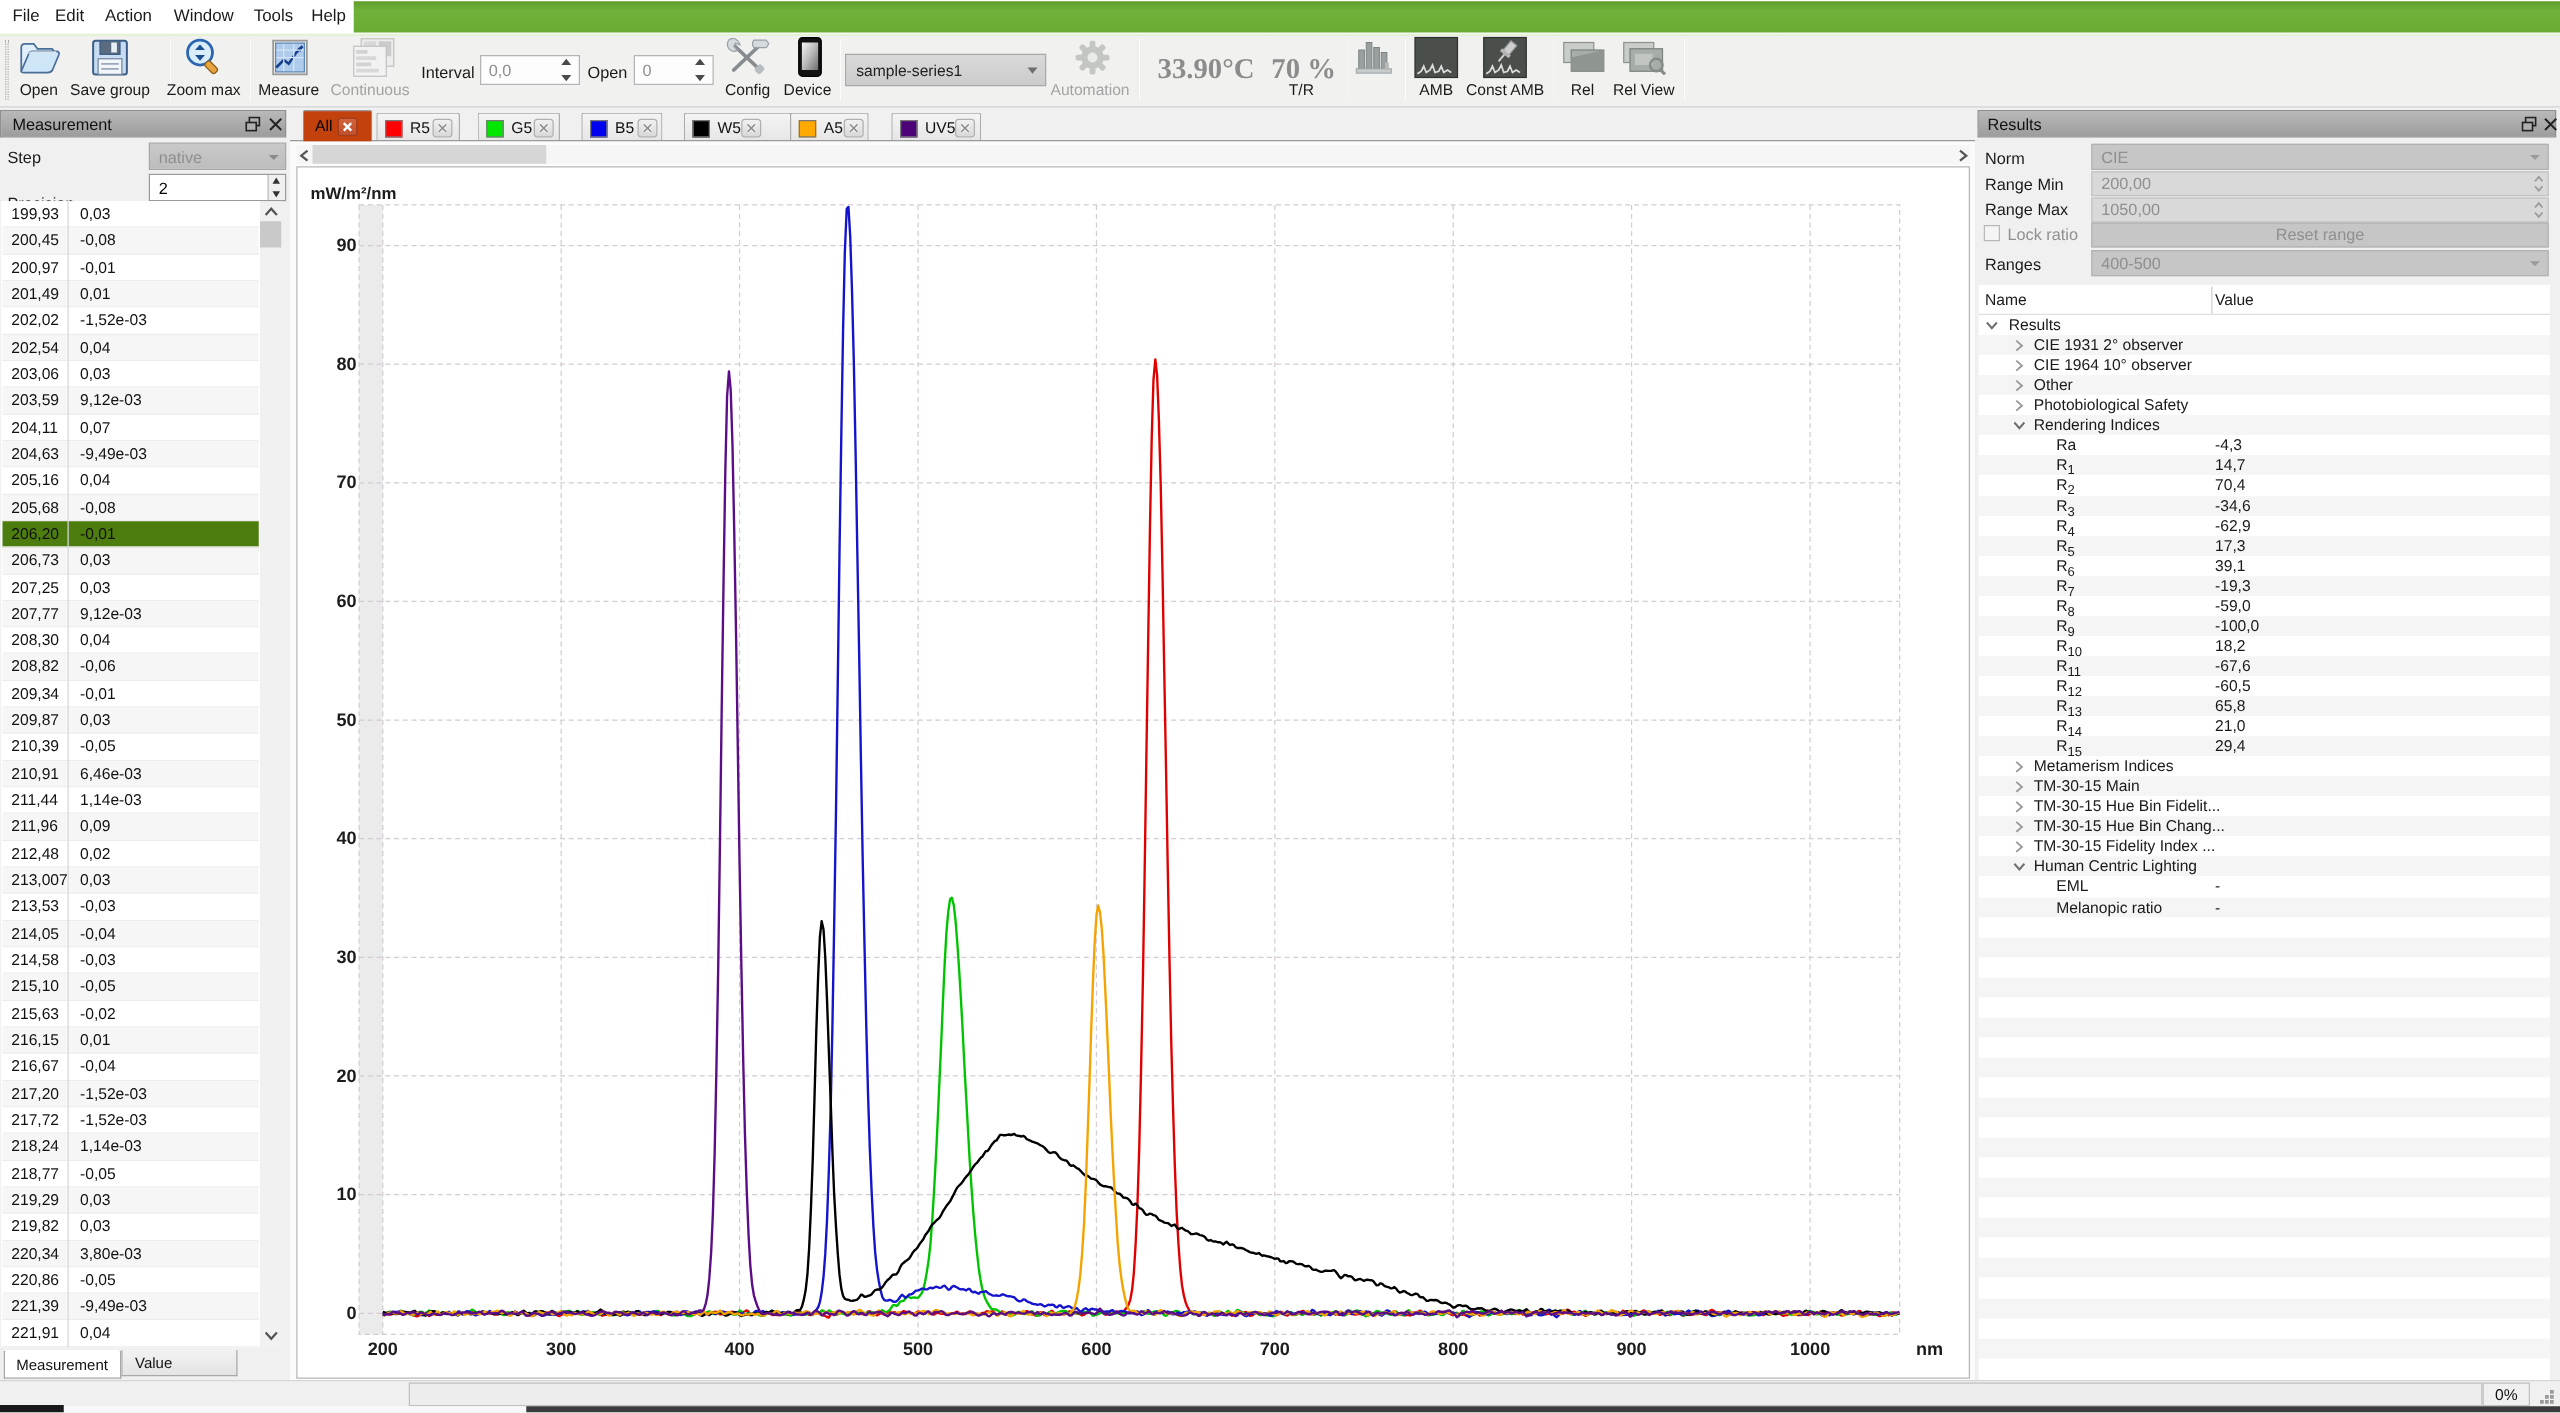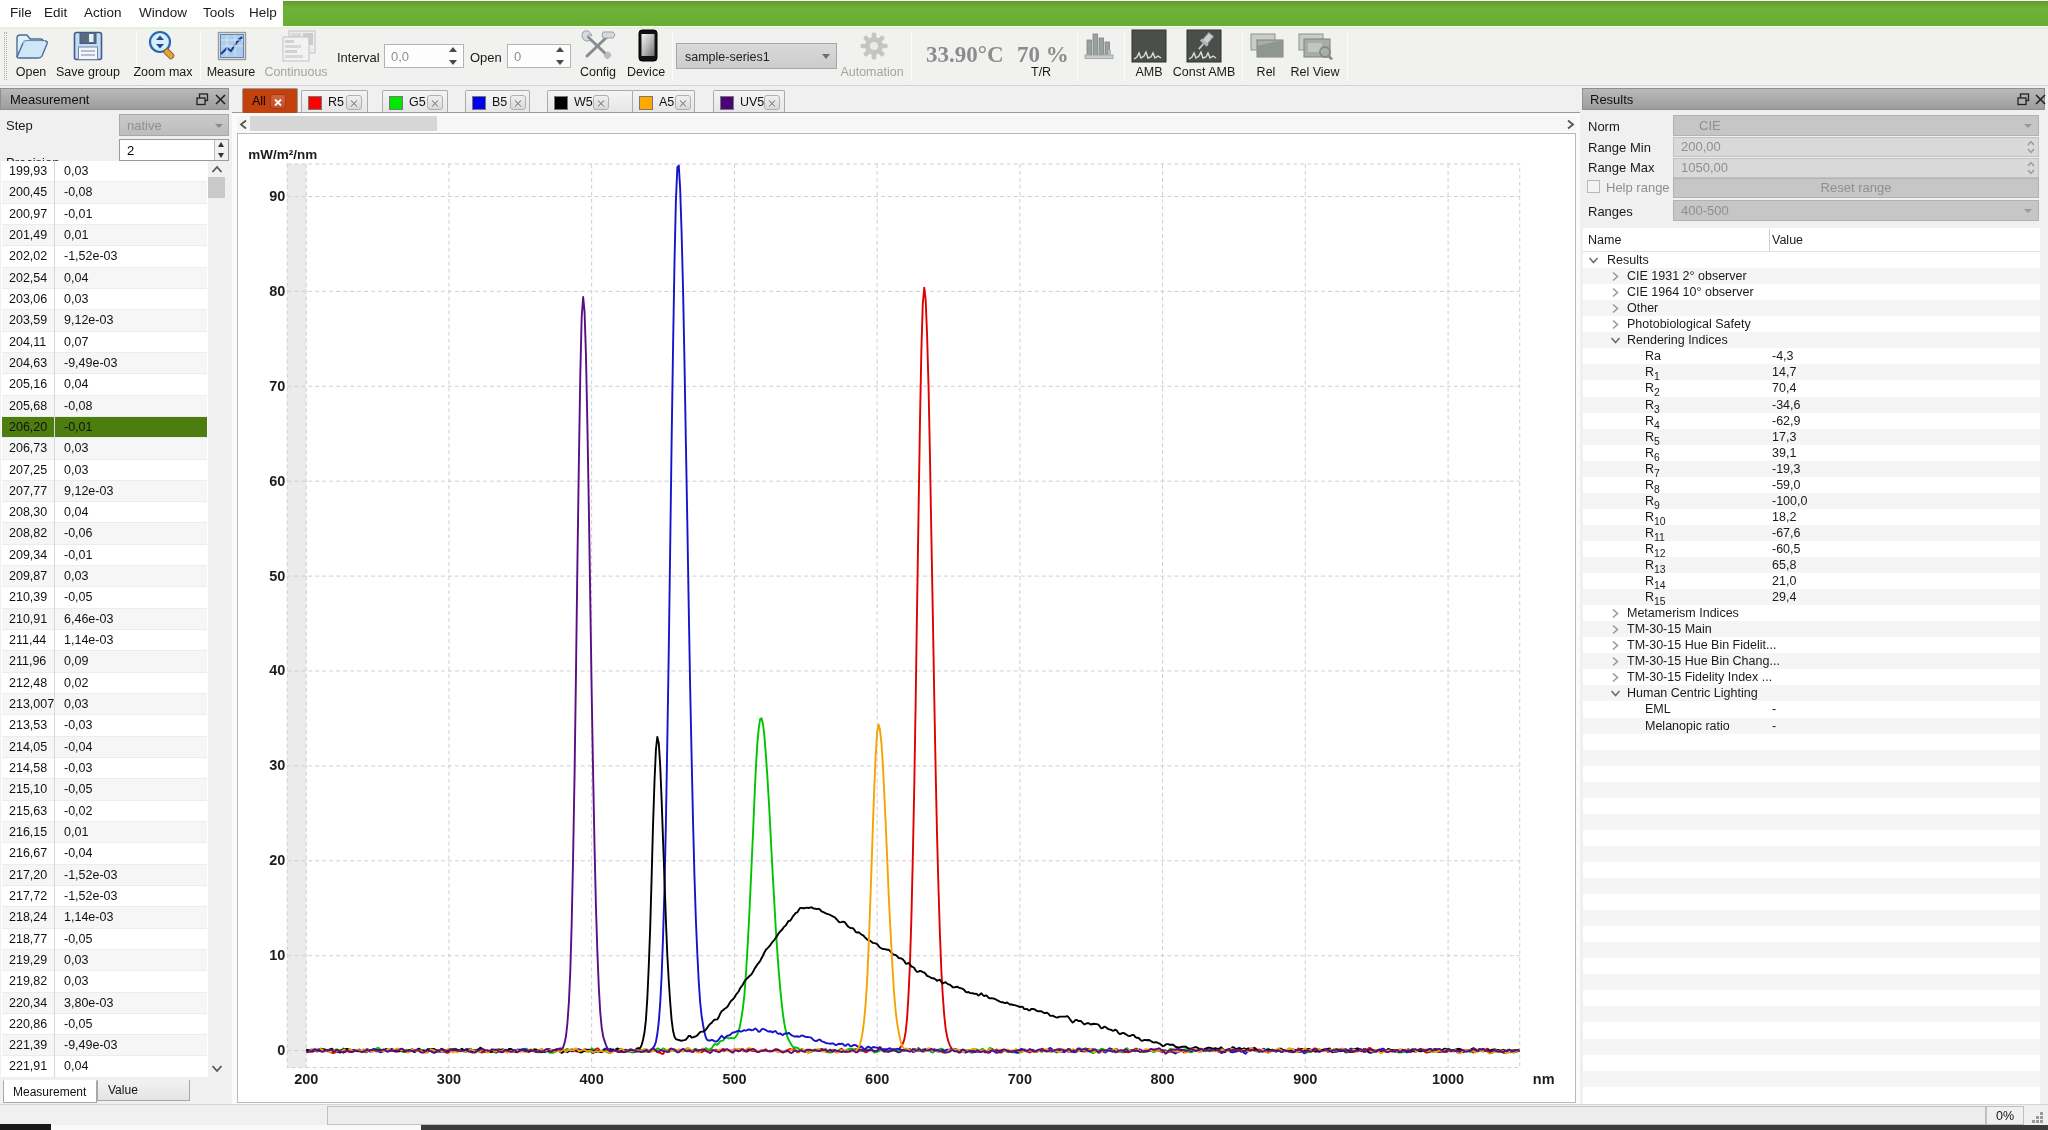--- a/index.html
+++ b/index.html
@@ -581,36 +581,36 @@
       <rect x="1" y="5" width="8" height="6.5" fill="#b0b0b0" stroke="#222" stroke-width="1.3"></rect>
     </svg>
  <svg style="position:absolute;left:451px;top:4px" width="13" height="13">
       <g stroke="#222" stroke-width="1.6">
         <line x1="2" y1="2" x2="11" y2="11"></line>
         <line x1="11" y1="2" x2="2" y2="11"></line>
       </g>
     </svg>
 </div>
 <div class="flabel" style="left:1588px;top:119px;font-size:13px">Norm</div>
-<div class="abs dis" style="left:1673px;top:115px;width:366px;height:21px;background:#c6c6c6;border:1px solid #b2b2b2;font-size:13px;line-height:19px;padding-left:25px">CIE
+<div class="abs dis" style="left:1673px;top:115px;width:366px;height:21px;background:#c6c6c6;border:1px solid #b2b2b2;font-size:13px;line-height:19px;padding-left:7px">CIE
  <div style="position:absolute;right:6px;top:8px;width:0;height:0;border-left:4px solid transparent;border-right:4px solid transparent;border-top:4px solid #9a9a9a"></div></div>
 <div class="flabel" style="left:1588px;top:140px;font-size:13px">Range Min</div>
 <div class="abs dis" style="left:1673px;top:137px;width:366px;height:20px;background:#d9d9d9;border:1px solid #c2c2c2;font-size:13px;line-height:18px;padding-left:7px">200,00</div>
 <svg class="abs" style="left:2026px;top:139px" width="10" height="16">
     <path d="M2 6 L5 2.5 L8 6" stroke="#9a9a9a" stroke-width="1.4" fill="none"></path>
     <path d="M2 10 L5 13.5 L8 10" stroke="#9a9a9a" stroke-width="1.4" fill="none"></path>
   </svg>
 <div class="flabel" style="left:1588px;top:160px;font-size:13px">Range Max</div>
 <div class="abs dis" style="left:1673px;top:158px;width:366px;height:20px;background:#d9d9d9;border:1px solid #c2c2c2;font-size:13px;line-height:18px;padding-left:7px">1050,00</div>
 <svg class="abs" style="left:2026px;top:160px" width="10" height="16">
     <path d="M2 6 L5 2.5 L8 6" stroke="#9a9a9a" stroke-width="1.4" fill="none"></path>
     <path d="M2 10 L5 13.5 L8 10" stroke="#9a9a9a" stroke-width="1.4" fill="none"></path>
   </svg>
 <div class="abs" style="left:1587px;top:180px;width:13px;height:13px;background:#f4f4f4;border:1px solid #b8b8b8"></div>
-<div class="flabel dis" style="left:1606px;top:180px;font-size:13px">Help range</div>
+<div class="flabel dis" style="left:1606px;top:180px;font-size:13px">Lock ratio</div>
 <div class="abs dis" style="left:1673px;top:178px;width:366px;height:20px;background:#c6c6c6;border:1px solid #b2b2b2;font-size:13px;line-height:18px;text-align:center">Reset range</div>
 <div class="flabel" style="left:1588px;top:204px;font-size:13px">Ranges</div>
 <div class="abs dis" style="left:1673px;top:200px;width:366px;height:21px;background:#c6c6c6;border:1px solid #b2b2b2;font-size:13px;line-height:19px;padding-left:7px">400-500
  <div style="position:absolute;right:6px;top:8px;width:0;height:0;border-left:4px solid transparent;border-right:4px solid transparent;border-top:4px solid #9a9a9a"></div></div>
 
 <div class="abs" style="left:1583px;top:228px;width:457px;height:876px;background:#fff"></div>
 <div class="abs" style="left:1588px;top:233px;font-size:12.5px;color:#1a1a1a">Name</div>
 <div class="abs" style="left:1772px;top:233px;font-size:12.5px;color:#1a1a1a">Value</div>
 <div class="abs" style="left:1769px;top:229px;width:1px;height:22px;background:#d0d0d0"></div>
 <div class="abs" style="left:1583px;top:251px;width:457px;height:1px;background:#e0e0e0"></div>

